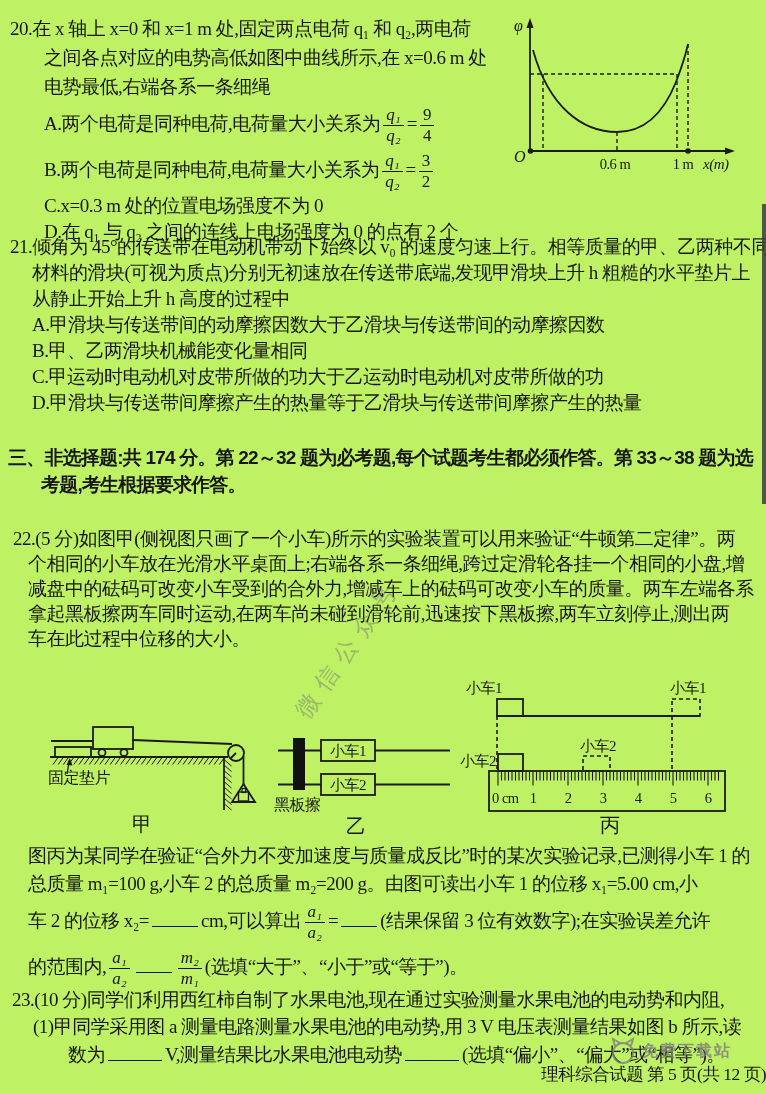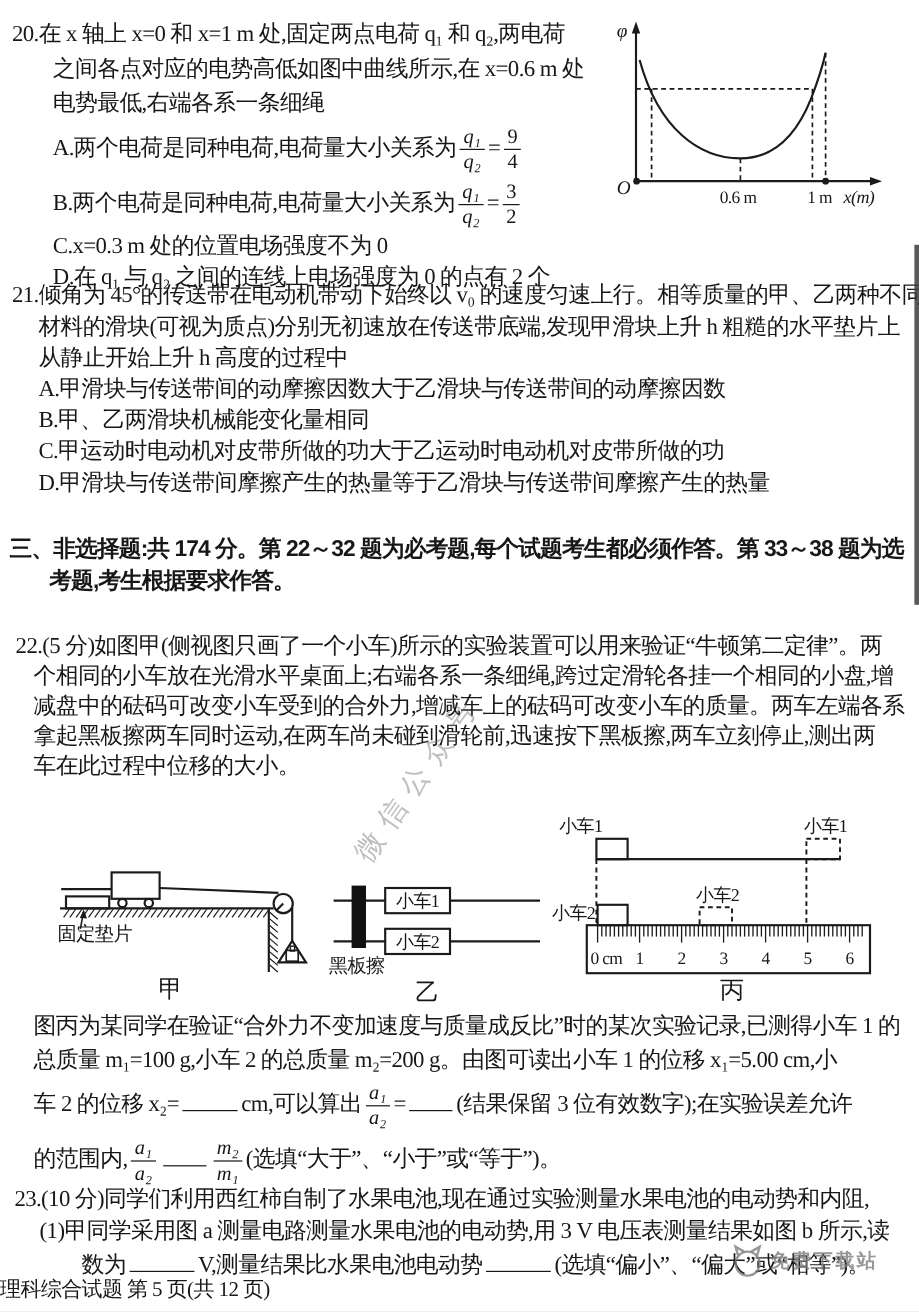--- a/index.html
+++ b/index.html
@@ -1,18 +1,18 @@
 <!DOCTYPE html>
 <html><head>
 <meta charset="utf-8">
 <style>
   html,body{margin:0;padding:0;background:#e8e6e0;}
   .page{
     position:relative;width:766px;height:1093px;margin:0 auto;
-    background:#ffffff;color:#171717;overflow:hidden;
+    background:#bef264;color:#171717;overflow:hidden;
     font-family:"Liberation Serif","DejaVu Serif",serif;
   }
   .sec{position:absolute;}
   .line{white-space:nowrap;font-size:19px;letter-spacing:-0.5px;line-height:26px;}
   .lh29{line-height:29px}.lh27{line-height:27px}.lh26{line-height:26px}
   .lh25{line-height:25px}.lh28{line-height:28px}.lh30{line-height:30px}
   .ind34{padding-left:34px}.ind22{padding-left:22px}.ind33{padding-left:33px}
   .ind50{padding-left:50px}.ind15{padding-left:15px}.ind21{padding-left:21px}
   .ind56{padding-left:56px}
   .heavy{font-family:"Liberation Sans","DejaVu Sans",sans-serif;font-weight:700;letter-spacing:-0.8px;}
@@ -27,21 +27,21 @@
   .blank.w54{width:54px}.blank.w36{width:36px}
   svg{position:absolute;overflow:visible}
   svg text{font-family:"Liberation Serif","DejaVu Serif",serif;fill:#171717;letter-spacing:-0.5px;}
   .wm-diag{position:absolute;left:288px;top:706px;color:rgba(110,110,110,0.45);
            font-size:24px;letter-spacing:9px;transform:rotate(-55deg);transform-origin:left top;
            white-space:nowrap;font-family:"Liberation Sans","DejaVu Sans",sans-serif;}
   .wm-corner{position:absolute;left:608px;top:1036px;display:flex;align-items:center;gap:4px;
              color:rgba(125,125,125,0.8);font-size:16px;letter-spacing:2px;font-weight:700;
              font-family:"Liberation Sans","DejaVu Sans",sans-serif;}
   .scan-edge{position:absolute;right:0;top:204px;width:4px;height:300px;background:#3c3c3c;opacity:.85;}
-  .footer{position:absolute;top:1062px;left:0;width:100%;text-align:left;
+  .footer{position:absolute;top:1062px;left:0;width:100%;text-align:right;
           font-size:17.5px;letter-spacing:-0.5px;}
 </style>
 </head>
 <body>
 
 <div class="page">
 
   <div class="sec" style="top:14px;left:10px;width:500px">
     <div class="line lh29">20.在 x 轴上 x=0 和 x=1 m 处,固定两点电荷 q₁ 和 q₂,两电荷</div>
     <div class="line lh29 ind34">之间各点对应的电势高低如图中曲线所示,在 x=0.6 m 处</div>

